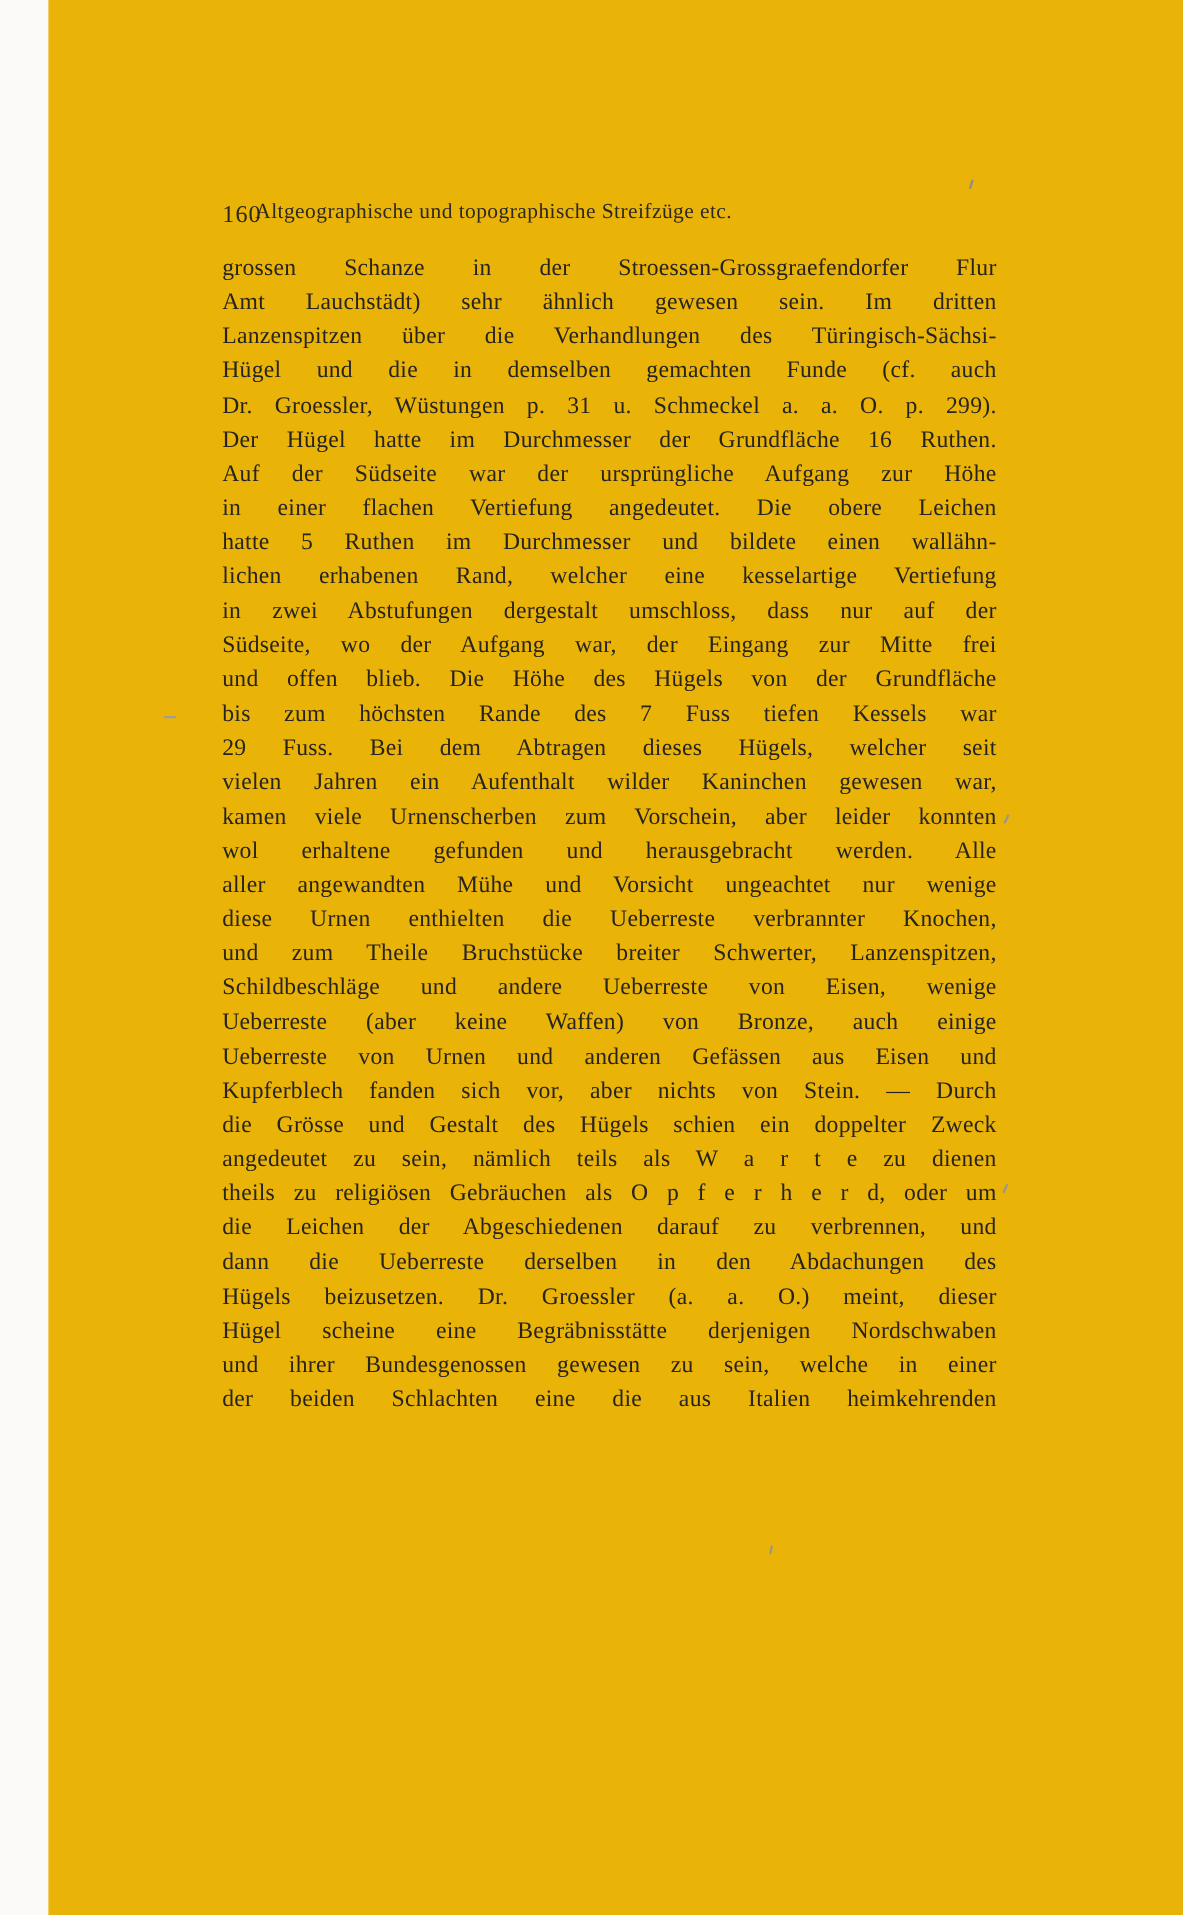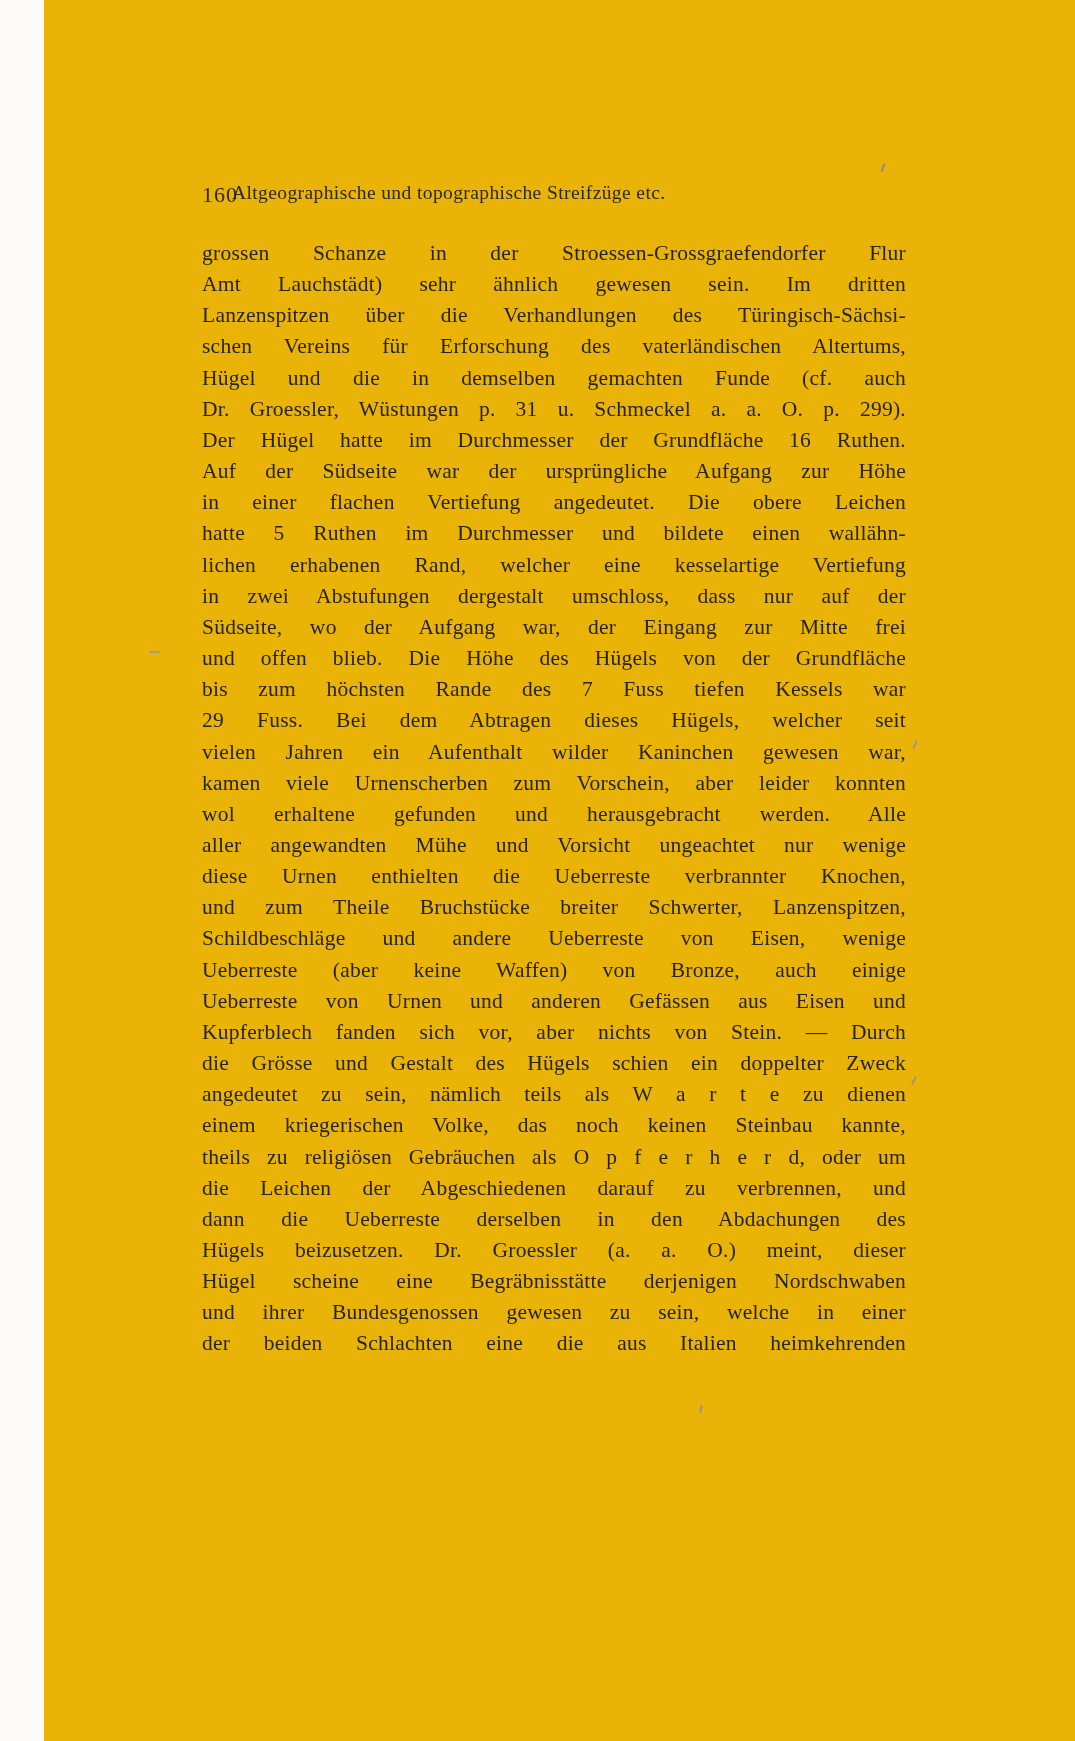--- a/index.html
+++ b/index.html
@@ -39,21 +39,21 @@
   .header-title {
     display: block;
     text-align: left;
     font-size: 19.5px;
     letter-spacing: 0.4px;
     color: #2c2822;
     padding-left: 30px;
   }
   .body-text {
     position: absolute;
-    top: 238px;
+    top: 228px;
     left: 158px;
     width: 704px;
   }
   .line {
     font-size: 21.5px;
     line-height: 31.15px;
     letter-spacing: 0.25px;
     text-align: justify;
     text-align-last: justify;
     -moz-text-align-last: justify;
@@ -79,21 +79,20 @@
 
   <div class="header">
     <span class="page-number">160</span>
     <span class="header-title">Altgeographische und topographische Streifzüge etc.</span>
   </div>
 
   <div class="body-text">
       <div class="line">grossen Schanze in der Stroessen-Grossgraefendorfer Flur</div>
       <div class="line">Amt Lauchstädt) sehr ähnlich gewesen sein. Im dritten</div>
       <div class="line">Lanzenspitzen über die Verhandlungen des Türingisch-Sächsi-</div>
-      <div class="line">schen Vereins für Erforschung des vaterländischen Altertums,</div>
       <div class="line">Hügel und die in demselben gemachten Funde (cf. auch</div>
       <div class="line">Dr. Groessler, Wüstungen p. 31 u. Schmeckel a. a. O. p. 299).</div>
       <div class="line">Der Hügel hatte im Durchmesser der Grundfläche 16 Ruthen.</div>
       <div class="line">Auf der Südseite war der ursprüngliche Aufgang zur Höhe</div>
       <div class="line">in einer flachen Vertiefung angedeutet. Die obere Leichen</div>
       <div class="line">hatte 5 Ruthen im Durchmesser und bildete einen wallähn-</div>
       <div class="line">lichen erhabenen Rand, welcher eine kesselartige Vertiefung</div>
       <div class="line">in zwei Abstufungen dergestalt umschloss, dass nur auf der</div>
       <div class="line">Südseite, wo der Aufgang war, der Eingang zur Mitte frei</div>
       <div class="line">und offen blieb. Die Höhe des Hügels von der Grundfläche</div>
@@ -104,21 +103,20 @@
       <div class="line">wol erhaltene gefunden und herausgebracht werden. Alle</div>
       <div class="line">aller angewandten Mühe und Vorsicht ungeachtet nur wenige</div>
       <div class="line">diese Urnen enthielten die Ueberreste verbrannter Knochen,</div>
       <div class="line">und zum Theile Bruchstücke breiter Schwerter, Lanzenspitzen,</div>
       <div class="line">Schildbeschläge und andere Ueberreste von Eisen, wenige</div>
       <div class="line">Ueberreste (aber keine Waffen) von Bronze, auch einige</div>
       <div class="line">Ueberreste von Urnen und anderen Gefässen aus Eisen und</div>
       <div class="line">Kupferblech fanden sich vor, aber nichts von Stein. — Durch</div>
       <div class="line">die Grösse und Gestalt des Hügels schien ein doppelter Zweck</div>
       <div class="line">angedeutet zu sein, nämlich teils als W a r t e zu dienen</div>
-      <div class="line">einem kriegerischen Volke, das noch keinen Steinbau kannte,</div>
       <div class="line">theils zu religiösen Gebräuchen als O p f e r h e r d, oder um</div>
       <div class="line">die Leichen der Abgeschiedenen darauf zu verbrennen, und</div>
       <div class="line">dann die Ueberreste derselben in den Abdachungen des</div>
       <div class="line">Hügels beizusetzen. Dr. Groessler (a. a. O.) meint, dieser</div>
       <div class="line">Hügel scheine eine Begräbnisstätte derjenigen Nordschwaben</div>
       <div class="line">und ihrer Bundesgenossen gewesen zu sein, welche in einer</div>
       <div class="line">der beiden Schlachten eine die aus Italien heimkehrenden</div>
     </div>
 
   <div class="artifact a1"></div>

